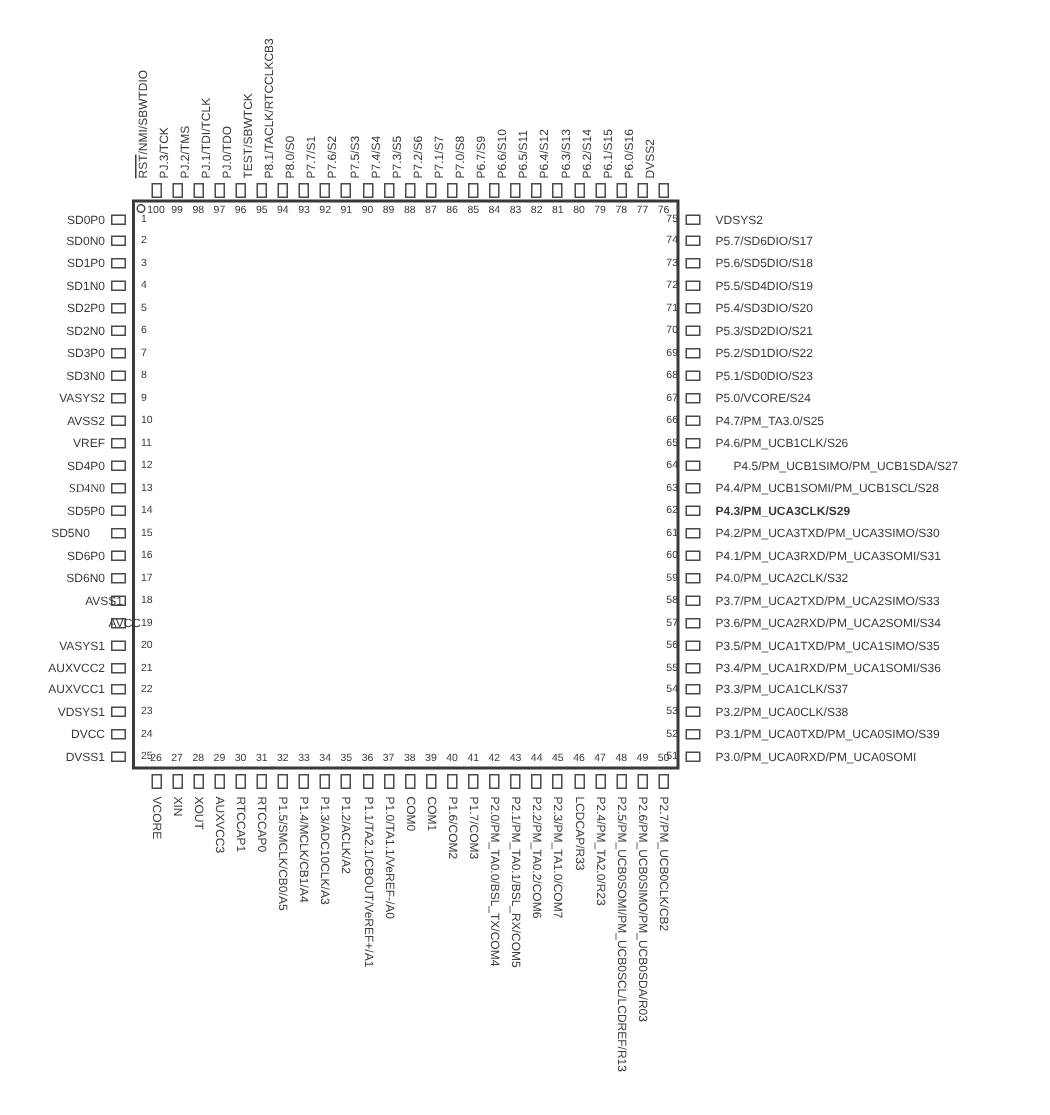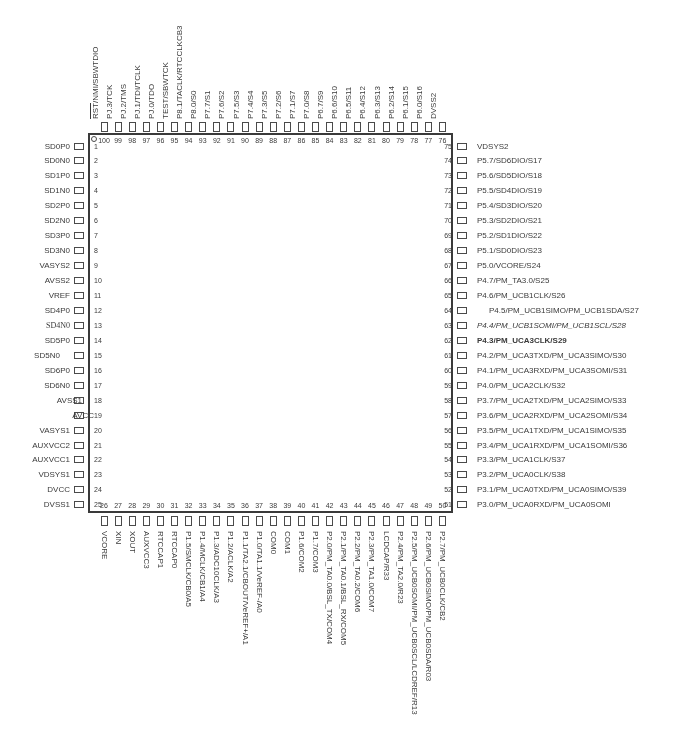--- a/index.html
+++ b/index.html
@@ -297,21 +297,21 @@
       <div class="pin-num right" style="left: 428px; top: 276.05px; width: 24px;">66</div>
       <div class="side-label" style="left: 477px; top: 276.05px;">P4.7/PM_TA3.0/S25</div>
       <div class="sq" style="left: 457px; top: 292px; width: 10px; height: 7px;"></div>
       <div class="pin-num right" style="left: 428px; top: 291px; width: 24px;">65</div>
       <div class="side-label" style="left: 477px; top: 291px;">P4.6/PM_UCB1CLK/S26</div>
       <div class="sq" style="left: 457px; top: 306.95px; width: 10px; height: 7px;"></div>
       <div class="pin-num right" style="left: 428px; top: 305.95px; width: 24px;">64</div>
       <div class="side-label" style="left: 477px; top: 305.95px; margin-left: 12px;">P4.5/PM_UCB1SIMO/PM_UCB1SDA/S27</div>
       <div class="sq" style="left: 457px; top: 321.9px; width: 10px; height: 7px;"></div>
       <div class="pin-num right" style="left: 428px; top: 320.9px; width: 24px;">63</div>
-      <div class="side-label" style="left: 477px; top: 320.9px; font-style: italic;">P4.4/PM_UCB1SOMI/PM_UCB1SCL/S28</div>
+      <div class="side-label" style="left: 477px; top: 320.9px;">P4.4/PM_UCB1SOMI/PM_UCB1SCL/S28</div>
       <div class="sq" style="left: 457px; top: 336.85px; width: 10px; height: 7px;"></div>
       <div class="pin-num right" style="left: 428px; top: 335.85px; width: 24px;">62</div>
       <div class="side-label" style="left: 477px; top: 335.85px; font-weight: bold;">P4.3/PM_UCA3CLK/S29</div>
       <div class="sq" style="left: 457px; top: 351.8px; width: 10px; height: 7px;"></div>
       <div class="pin-num right" style="left: 428px; top: 350.8px; width: 24px;">61</div>
       <div class="side-label" style="left: 477px; top: 350.8px;">P4.2/PM_UCA3TXD/PM_UCA3SIMO/S30</div>
       <div class="sq" style="left: 457px; top: 366.75px; width: 10px; height: 7px;"></div>
       <div class="pin-num right" style="left: 428px; top: 365.75px; width: 24px;">60</div>
       <div class="side-label" style="left: 477px; top: 365.75px;">P4.1/PM_UCA3RXD/PM_UCA3SOMI/S31</div>
       <div class="sq" style="left: 457px; top: 381.7px; width: 10px; height: 7px;"></div>

